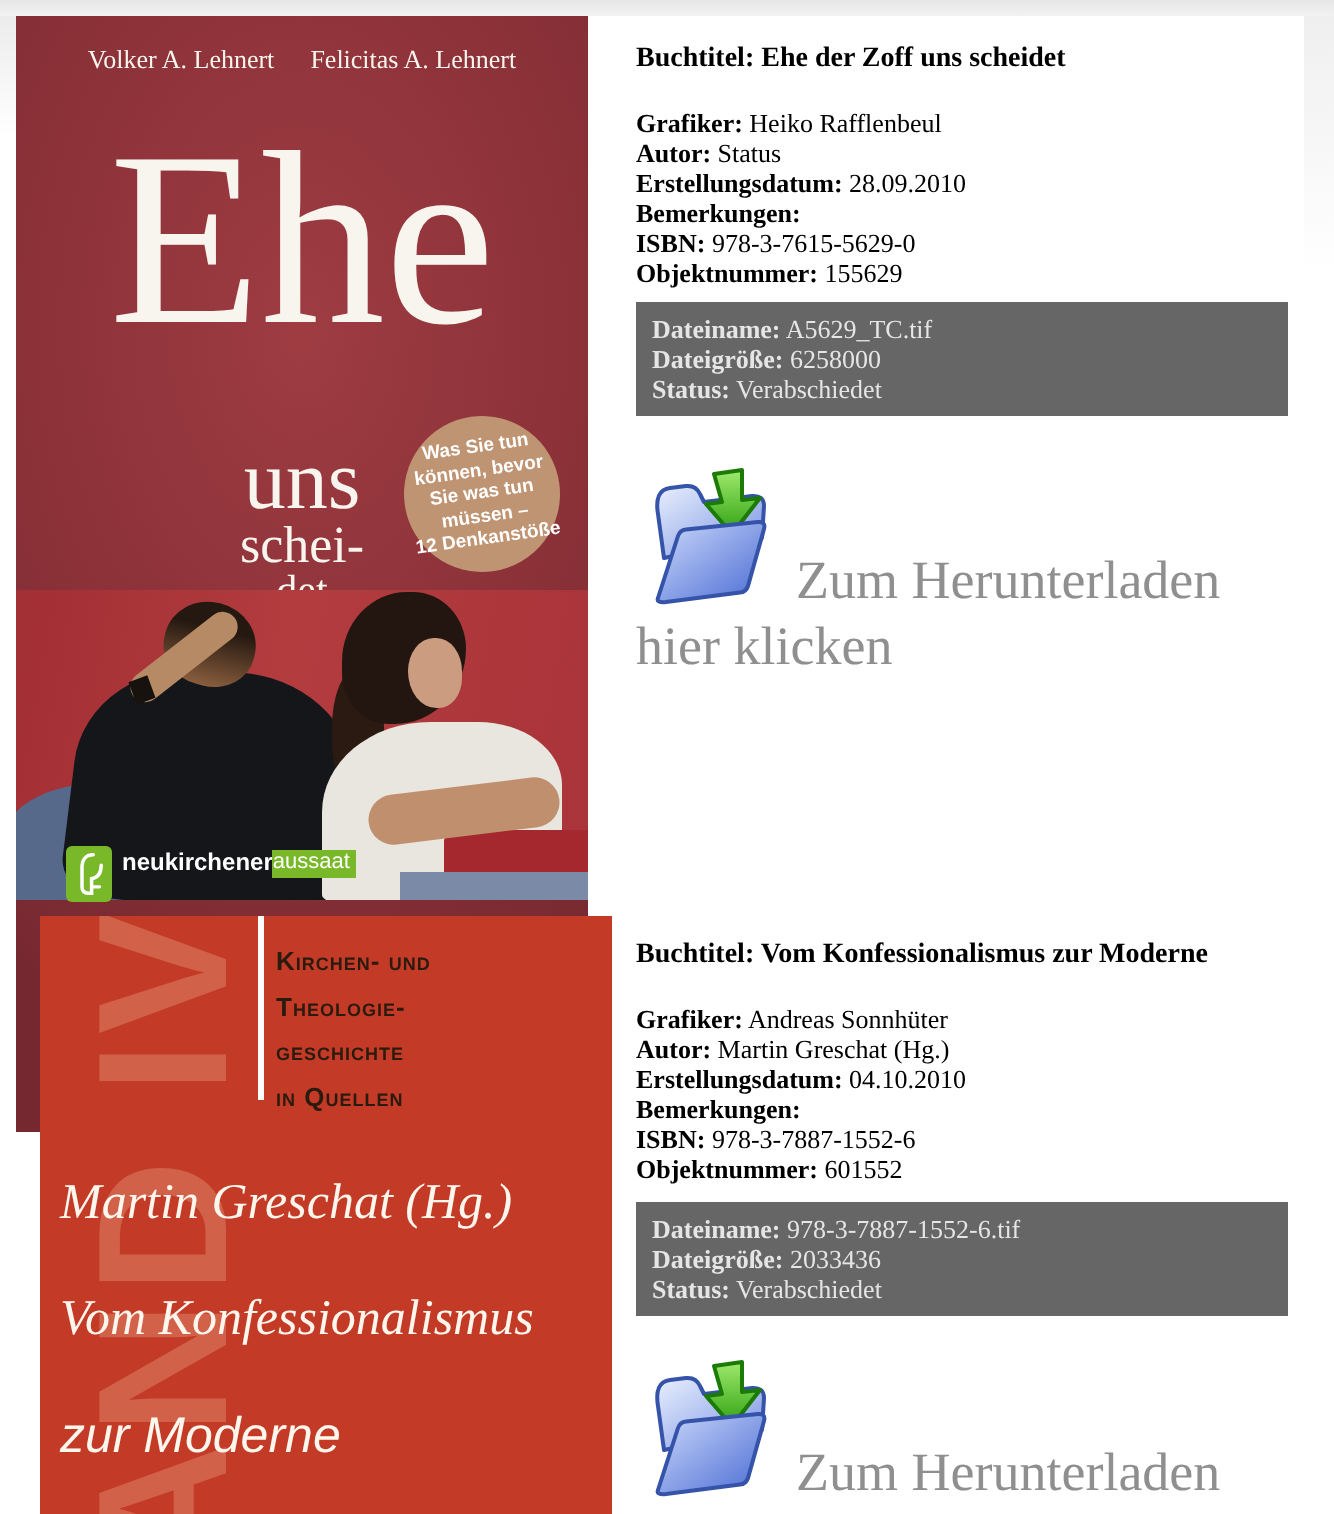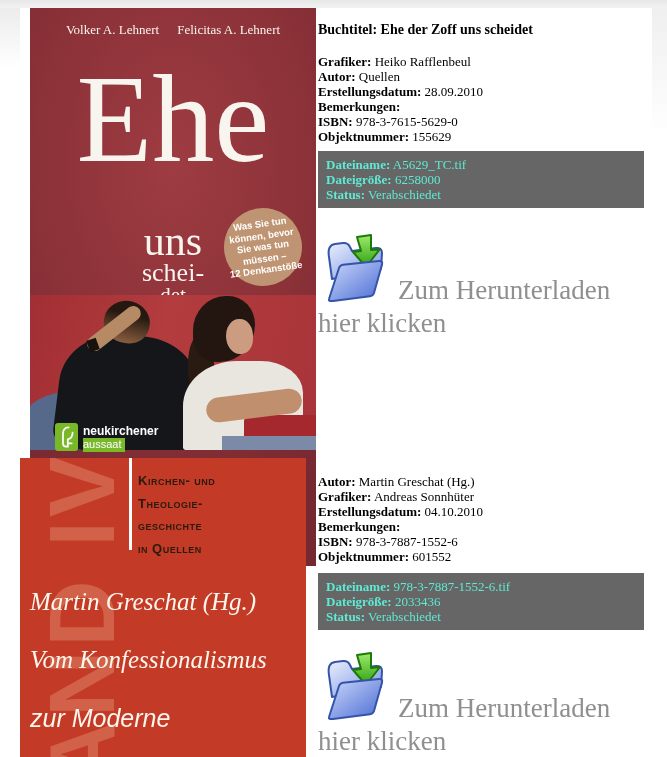--- a/index.html
+++ b/index.html
@@ -14,29 +14,29 @@
   .edge-right { position:absolute; left:652px; top:8px; width:15px; height:128px;
                 background:linear-gradient(#efefef,#ffffff); }
   .edge-left  { position:absolute; left:0; top:8px; width:20px; height:60px;
                 background:linear-gradient(#ececec,#ffffff); }
 
   
   .textcol { position:absolute; left:318px; width:334px; color:#000;font-family:Liberation Serif, serif; }
   .btitle  { margin-top:14px; width:292px; font-size:14px; line-height:16px; font-weight:bold; }
   .meta    { margin-top:16px; font-size:13px; line-height:15px; }
   .meta b  { font-weight:bold; }
-  .filebox { margin-top:7px; width:326px; background:#666666; color:#5eead4;
+  .filebox { margin-top:7px; width:326px; background:#666666; color:#e5e5e5;
              padding:6px 8px; font-size:13px; line-height:15px; }
   .filebox b { font-weight:bold; }
   .download { margin-top:25px; width:308px; font-size:27px; line-height:33px;
               color:#8f8f8f; cursor:pointer; }
   .dlicon   { display:inline-block; vertical-align:bottom; width:64px; height:72px; margin:0 10px 2px 6px; }
 
   
-  .cover1 { position:absolute; left:30px; top:8px; width:286px; height:558px; overflow:hidden;
+  .cover1 { position:absolute; left:8px; top:8px; width:286px; height:558px; overflow:hidden;
             background:radial-gradient(ellipse 90% 70% at 50% 28%, #9e3c42 0%, #8b3138 55%, #752830 100%);
             color:#f8f4ee; font-family:"Liberation Serif", serif; }
   .c1-authors { position:absolute; left:0; right:0; top:14px; text-align:center; font-size:13px; }
   .c1-authors span { margin:0 9px; }
   .c1-line { position:absolute; left:0; right:0; text-align:center; line-height:1; }
   .c1-ehe   { top:50px;  font-size:124px; }
   .c1-zoff  { top:172px; font-size:42px; }
   .c1-uns   { top:212px; font-size:42px; }
   .c1-schei { top:252px; font-size:26px; }
   .c1-det   { top:277px; font-size:21px; }
@@ -68,21 +68,21 @@
                 border-radius:45% 35% 6% 6% / 50% 35% 4% 4%; }
   .wom-arms   { left:176px; top:98px;  width:96px;  height:25px;  background:#c08f6d;
                 border-radius:13px; transform:rotate(-7deg); }
   .cushion    { left:214px; top:120px; width:72px;  height:36px;  background:#a5282e; border-radius:6px 0 0 0; }
   .wom-jeans  { left:192px; top:141px; width:94px;  height:16px;  background:#7b8aa6; }
   
   .publogo { position:absolute; left:25px; top:415px; display:flex; align-items:flex-start; gap:5px;
              font-family:"Liberation Sans", sans-serif; }
   .pub-box { width:23px; height:28px; background:#79b929; border-radius:3px;
              display:flex; align-items:center; justify-content:center; }
-  .pub-text { display:flex; flex-direction:column; margin-top:2px; }
+  .pub-text { display:flex; flex-direction:row; margin-top:2px; }
   .pub-name { font-size:12px; font-weight:bold; color:#fff; line-height:13px; }
   .pub-imprint { font-size:11px; color:#fff; line-height:13px; background:#79b929;
                  align-self:flex-start; padding:0 3px 1px 0; }
 
   
   .cover2 { position:absolute; left:20px; top:458px; width:286px; height:310px; overflow:hidden;
             background:#c33b27; }
   .band { position:absolute; left:10px; top:400px; transform-origin:0 0; transform:rotate(-90deg);
           font-family:"Liberation Sans", sans-serif; font-weight:bold; font-size:92px;
           letter-spacing:4px; color:#d2614a; white-space:nowrap; }
@@ -149,21 +149,21 @@
         <span class="pub-name">neukirchener</span>
         <span class="pub-imprint">aussaat</span>
       </div>
     </div>
   </div>
 
   <div class="textcol" style="top:8px">
     <div class="btitle">Buchtitel: Ehe der Zoff uns scheidet</div>
     <div class="meta">
       <div><b>Grafiker:</b> <span>Heiko Rafflenbeul</span></div>
-      <div><b>Autor:</b> <span>Quellen</span></div>
+      <div><b>Autor:</b> <span>Status</span></div>
       <div><b>Erstellungsdatum:</b> <span>28.09.2010</span></div>
       <div><b>Bemerkungen:</b> <span></span></div>
       <div><b>ISBN:</b> <span>978-3-7615-5629-0</span></div>
       <div><b>Objektnummer:</b> <span>155629</span></div>
     </div>
     <div class="filebox">
       <div><b>Dateiname:</b> <span>A5629_TC.tif</span></div>
       <div><b>Dateigröße:</b> <span>6258000</span></div>
       <div><b>Status:</b> <span>Verabschiedet</span></div>
     </div>
@@ -198,23 +198,24 @@
       <div>Theologie-</div>
       <div>geschichte</div>
       <div>in Quellen</div>
     </div>
     <div class="c2-editor">Martin Greschat (Hg.)</div>
     <div class="c2-t1">Vom Konfessionalismus</div>
     <div class="c2-t2">zur Moderne</div>
   </div>
 
   <div class="textcol" style="top:458px">
+    <div class="btitle" style="margin-top:12px">Buchtitel: Vom Konfessionalismus zur Moderne</div>
     <div class="meta">
+      <div><b>Grafiker:</b> <span>Andreas Sonnhüter</span></div>
       <div><b>Autor:</b> <span>Martin Greschat (Hg.)</span></div>
-      <div><b>Grafiker:</b> <span>Andreas Sonnhüter</span></div>
       <div><b>Erstellungsdatum:</b> <span>04.10.2010</span></div>
       <div><b>Bemerkungen:</b> <span></span></div>
       <div><b>ISBN:</b> <span>978-3-7887-1552-6</span></div>
       <div><b>Objektnummer:</b> <span>601552</span></div>
     </div>
     <div class="filebox" style="margin-top:9px">
       <div><b>Dateiname:</b> <span>978-3-7887-1552-6.tif</span></div>
       <div><b>Dateigröße:</b> <span>2033436</span></div>
       <div><b>Status:</b> <span>Verabschiedet</span></div>
     </div>

